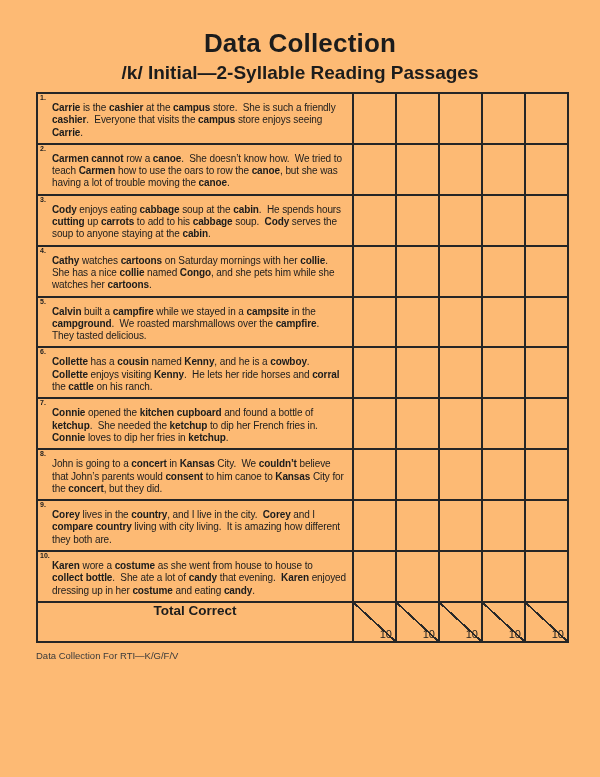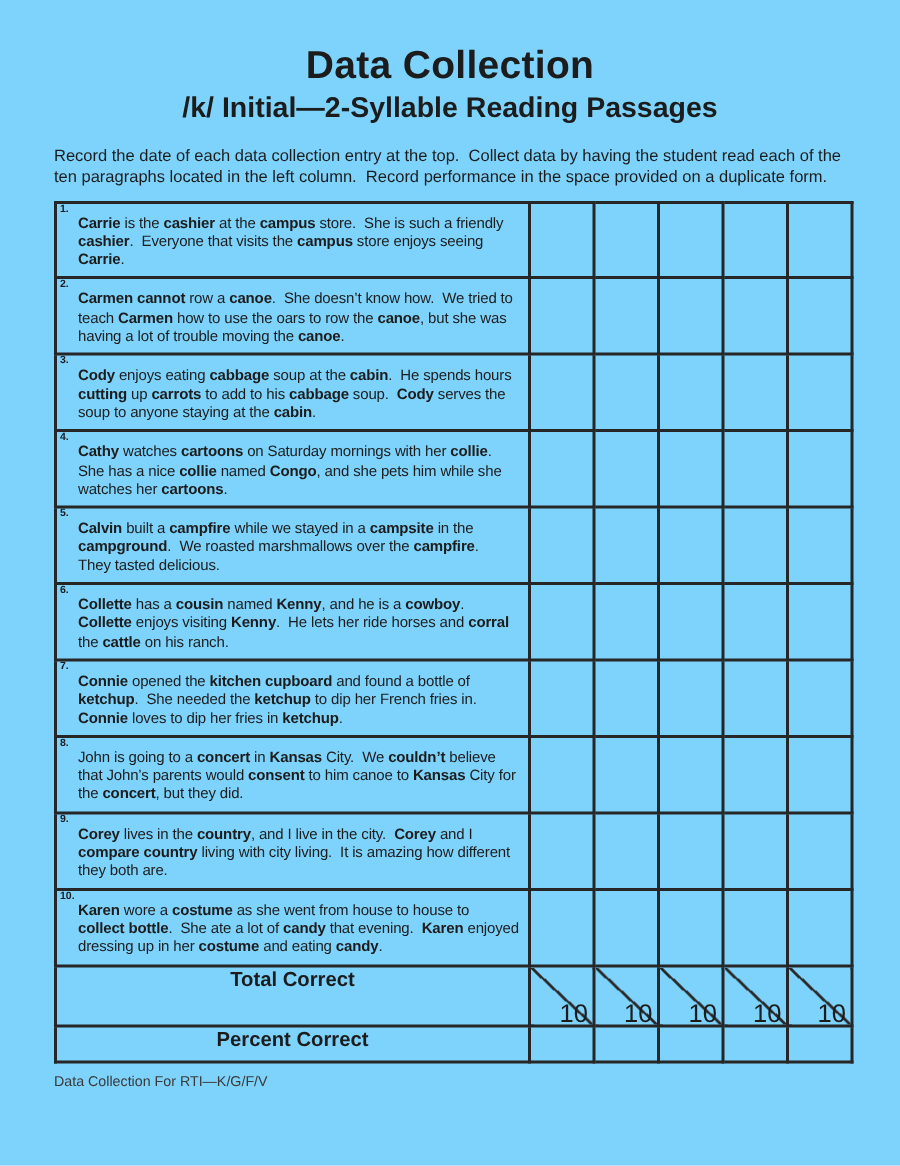--- a/index.html
+++ b/index.html
@@ -2,21 +2,21 @@
 <html><head>
 <meta charset="utf-8">
 <style>
   html, body { margin: 0; padding: 0; background: #e8e8e8; }
   * { box-sizing: border-box; }
   .page {
     position: relative;
     width: 600px;
     height: 777px;
     margin: 0 auto;
-    background: #7dd3fc;
+    background: #fdba74;
     font-family: "Liberation Sans", sans-serif;
     color: #1c1c1c;
     overflow: hidden;
   }
   .titles { text-align: center; padding-top: 28px; }
   .page-title {
     font-size: 26px;
     font-weight: bold;
     letter-spacing: 0.2px;
   }
@@ -127,42 +127,41 @@
       linear-gradient(to top right,
         transparent calc(50% - 0.9px),
         #2a2a2a calc(50% - 0.9px),
         #2a2a2a calc(50% + 0.9px),
         transparent calc(50% + 0.9px));
   }
   .denominator {
     position: absolute;
     right: 3px;
     bottom: 1px;
-    font-size: 17px;
+    font-size: 11px;
     line-height: 12px;
   }
   td.percent-cell { height: 24px; }
   
   .footer { position: relative; margin-top: 7px; width: 531px; }
   .footer-left { font-size: 9.5px; line-height: 1.35; color: #3a3a3a; }
 </style>
 </head>
 <body>
 
 <div class="page">
 
   <div class="titles">
     <div class="page-title">Data Collection</div>
     <div class="page-subtitle">/k/ Initial—2-Syllable Reading Passages</div>
   </div>
 
   <div class="content">
 
 
-    <div class="instructions">Record the date of each data collection entry at the top.  Collect data by having the student read each of the ten paragraphs located in the left column.  Record performance in the space provided on a duplicate form.</div>
 
     <div class="table-header">
     </div>
 
     <table class="passages">
       <colgroup>
         <col style="width:316px">
         <col style="width:43px">
           <col style="width:43px">
           <col style="width:43px">
@@ -293,28 +292,20 @@
             <td class="total-cell">
               <span class="denominator">10</span>
             </td>
             <td class="total-cell">
               <span class="denominator">10</span>
             </td>
             <td class="total-cell">
               <span class="denominator">10</span>
             </td>
           </tr>
-        <tr class="percent-row">
-          <td class="label-cell">Percent Correct</td>
-        <td class="percent-cell"></td>
-            <td class="percent-cell"></td>
-            <td class="percent-cell"></td>
-            <td class="percent-cell"></td>
-            <td class="percent-cell"></td>
-          </tr>
       </tbody>
     </table>
 
     <div class="footer">
       <div class="footer-left">
         <div>Data Collection For RTI—K/G/F/V</div>
 
       </div>
 
     </div>

